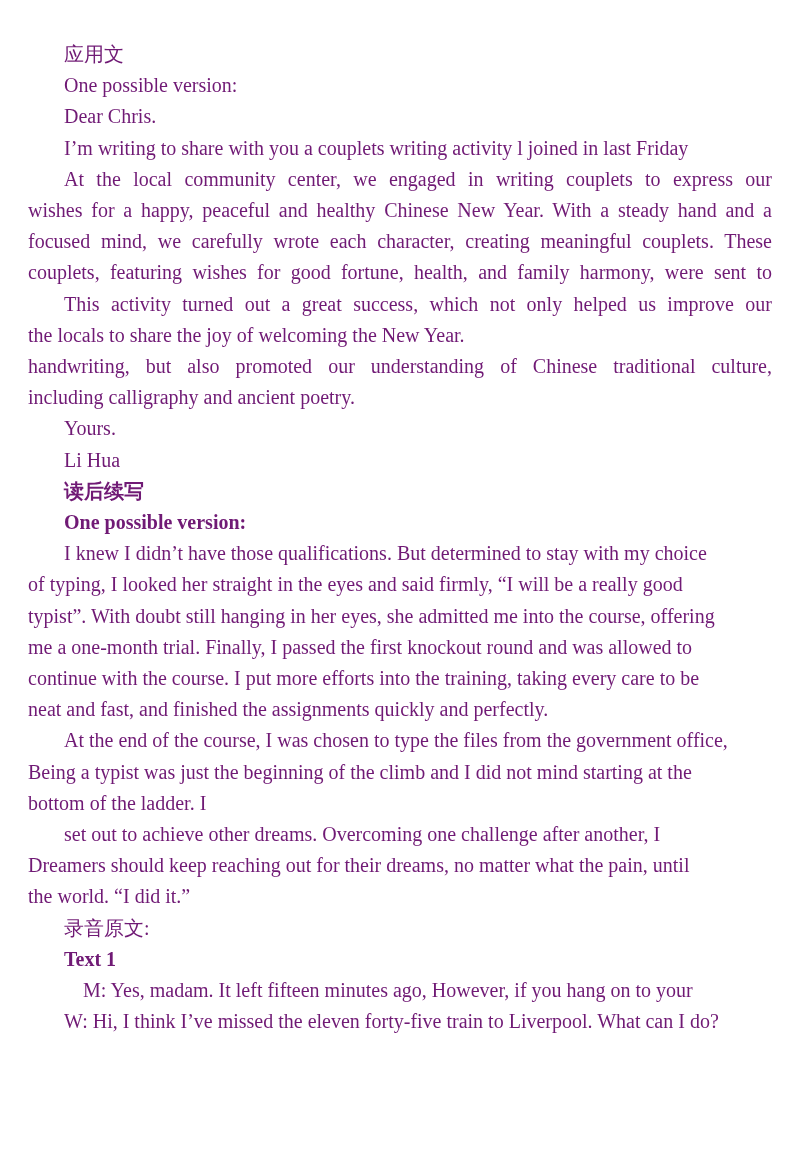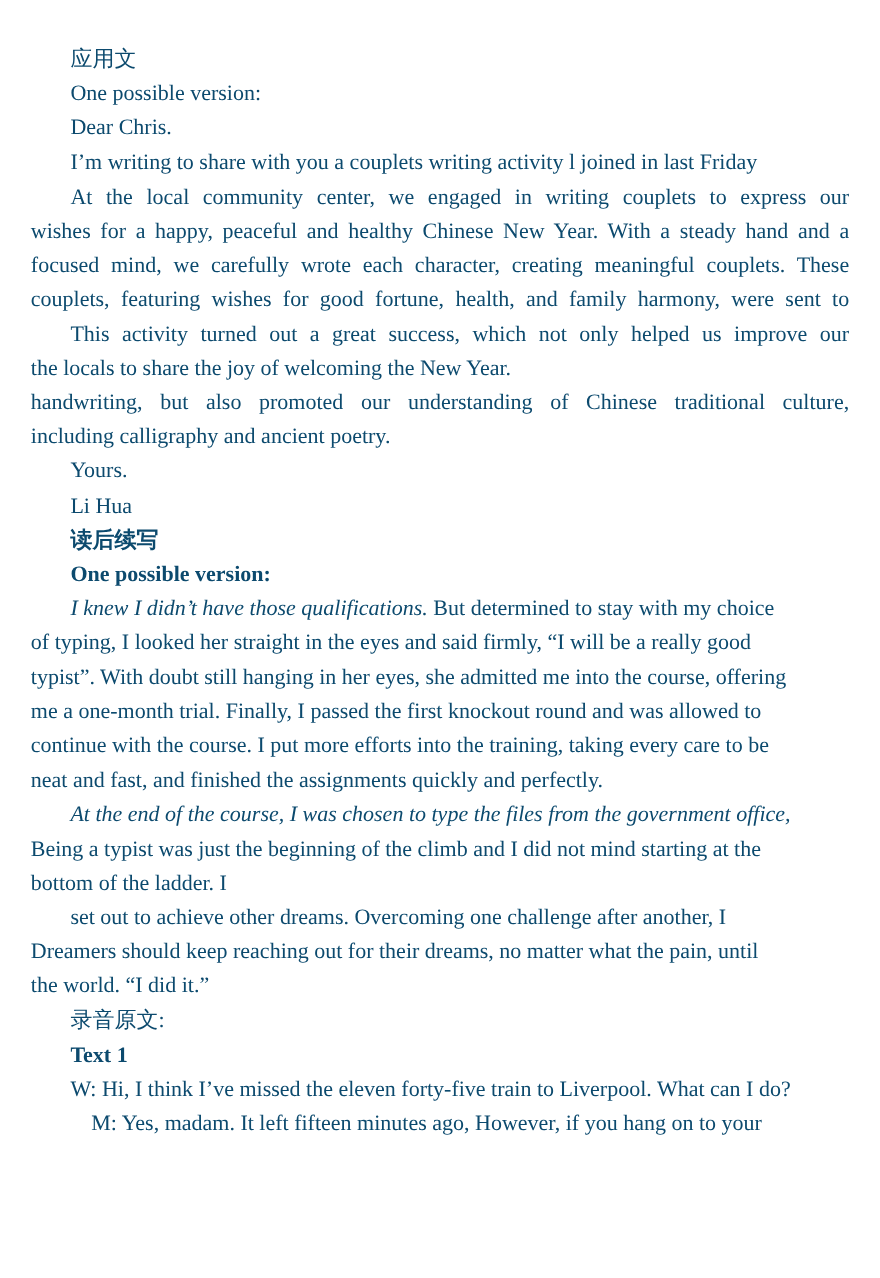--- a/index.html
+++ b/index.html
@@ -28,26 +28,26 @@
     text-align: left;
   }
   .line.justify {
     text-align: justify;
     text-align-last: justify;
     text-justify: inter-word;
   }
   .indent1 { padding-left: 36px; }
   .indent2 { padding-left: 55px; }
   .bold   { font-weight: bold; }
-  .italic { font-style: italic; }
+  .italic { }
 </style>
 </head>
 <body>
 
-<div class="page" style="background: rgb(255, 255, 255); color: #0c4a6e;">
+<div class="page" style="background: rgb(255, 255, 255); color: #701a75;">
     <div class="line indent1"><span>应用文</span></div>
     <div class="line indent1"><span>One possible version:</span></div>
     <div class="line indent1"><span>Dear Chris.</span></div>
     <div class="line indent1"><span>I’m writing to share with you a couplets writing activity l joined in last Friday</span></div>
     <div class="line justify indent1"><span>At the local community center, we engaged in writing couplets to express our</span></div>
     <div class="line justify"><span>wishes for a happy, peaceful and healthy Chinese New Year. With a steady hand and a</span></div>
     <div class="line justify"><span>focused mind, we carefully wrote each character, creating meaningful couplets. These</span></div>
     <div class="line justify"><span>couplets, featuring wishes for good fortune, health, and family harmony, were sent to</span></div>
     <div class="line justify indent1"><span>This activity turned out a great success, which not only helped us improve our</span></div>
     <div class="line"><span>the locals to share the joy of welcoming the New Year.</span></div>
@@ -64,15 +64,15 @@
     <div class="line"><span>continue with the course. I put more efforts into the training, taking every care to be</span></div>
     <div class="line"><span>neat and fast, and finished the assignments quickly and perfectly.</span></div>
     <div class="line indent1"><span class="italic">At the end of the course, I was chosen to type the files from the government office,</span></div>
     <div class="line"><span>Being a typist was just the beginning of the climb and I did not mind starting at the</span></div>
     <div class="line"><span>bottom of the ladder. I</span></div>
     <div class="line indent1"><span>set out to achieve other dreams. Overcoming one challenge after another, I</span></div>
     <div class="line"><span>Dreamers should keep reaching out for their dreams, no matter what the pain, until</span></div>
     <div class="line"><span>the world. “I did it.”</span></div>
     <div class="line indent1"><span>录音原文:</span></div>
     <div class="line indent1"><span class="bold">Text 1</span></div>
+    <div class="line indent2"><span>M: Yes, madam. It left fifteen minutes ago, However, if you hang on to your</span></div>
     <div class="line indent1"><span>W: Hi, I think I’ve missed the eleven forty-five train to Liverpool. What can I do?</span></div>
-    <div class="line indent2"><span>M: Yes, madam. It left fifteen minutes ago, However, if you hang on to your</span></div>
   </div>
 
 </body></html>

